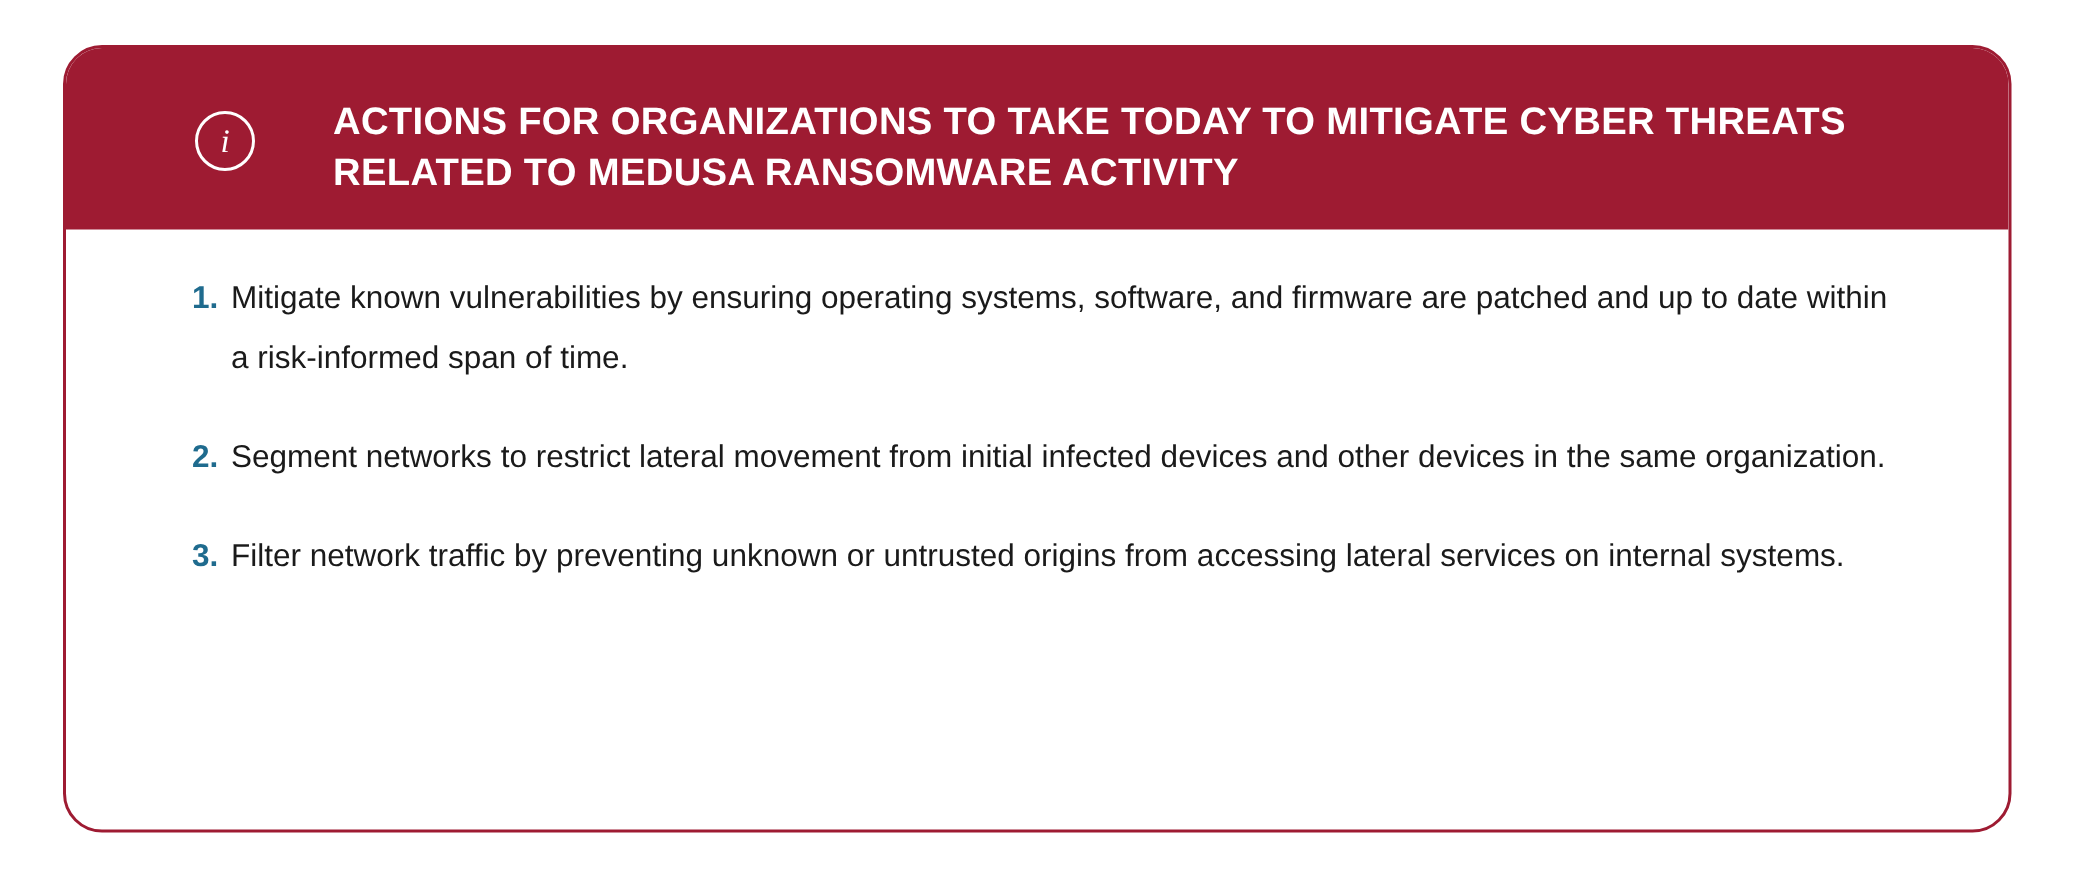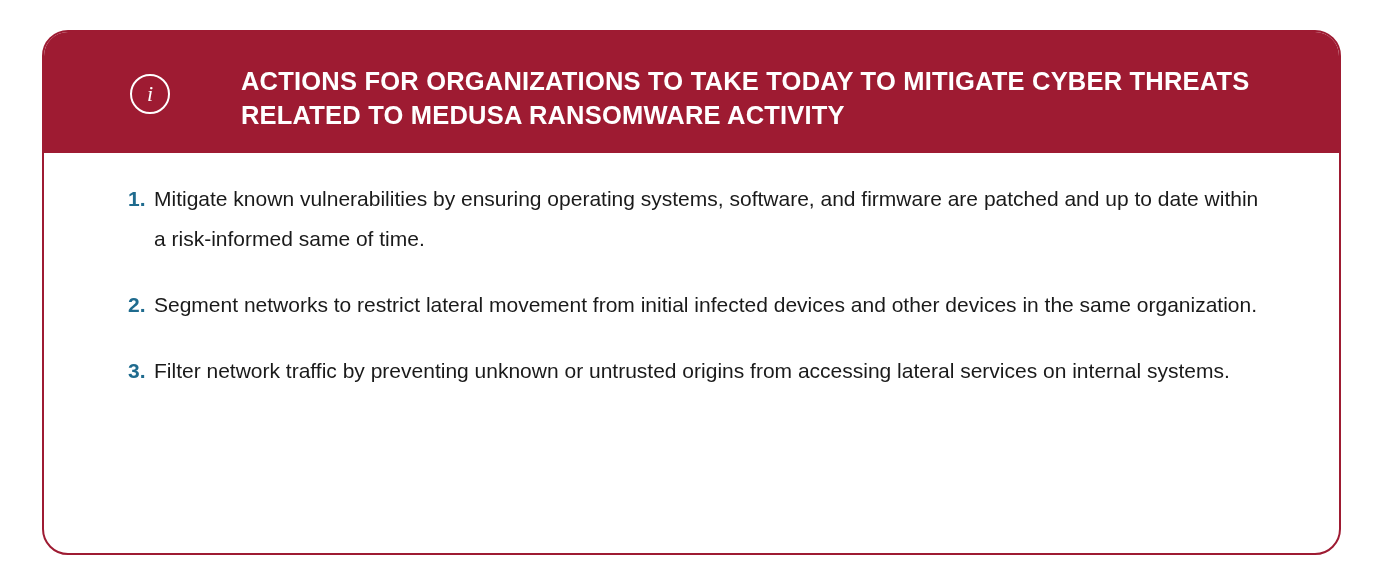--- a/index.html
+++ b/index.html
@@ -53,21 +53,21 @@
     margin-top: 20px;
     margin-left: 60px;
   }
 
   .header-title {
     color: #ffffff;
     font-size: 25.5px;
     font-weight: bold;
     letter-spacing: 0.2px;
     line-height: 1.35;
-    margin-left: 71px;
+    margin-left: 52px;
     margin-top: 10px;
     max-width: 1020px;
     text-transform: uppercase;
   }
 
   .callout-body {
     padding: 26px 40px 20px 84px;
     box-sizing: border-box;
   }
 
@@ -98,21 +98,21 @@
 
 <div class="callout">
   <div class="callout-header">
     <div class="info-icon">i</div>
     <div class="header-title">ACTIONS FOR ORGANIZATIONS TO TAKE TODAY TO MITIGATE CYBER THREATS RELATED TO MEDUSA RANSOMWARE ACTIVITY</div>
   </div>
   <div class="callout-body">
 
     <div class="action-item">
       <div class="action-number">1.</div>
-      <div class="action-text">Mitigate known vulnerabilities by ensuring operating systems, software, and firmware are patched and up to date within a risk-informed same of time.</div>
+      <div class="action-text">Mitigate known vulnerabilities by ensuring operating systems, software, and firmware are patched and up to date within a risk-informed span of time.</div>
     </div>
 
     <div class="action-item">
       <div class="action-number">2.</div>
       <div class="action-text">Segment networks to restrict lateral movement from initial infected devices and other devices in the same organization.</div>
     </div>
 
     <div class="action-item">
       <div class="action-number">3.</div>
       <div class="action-text">Filter network traffic by preventing unknown or untrusted origins from accessing lateral services on internal systems.</div>

